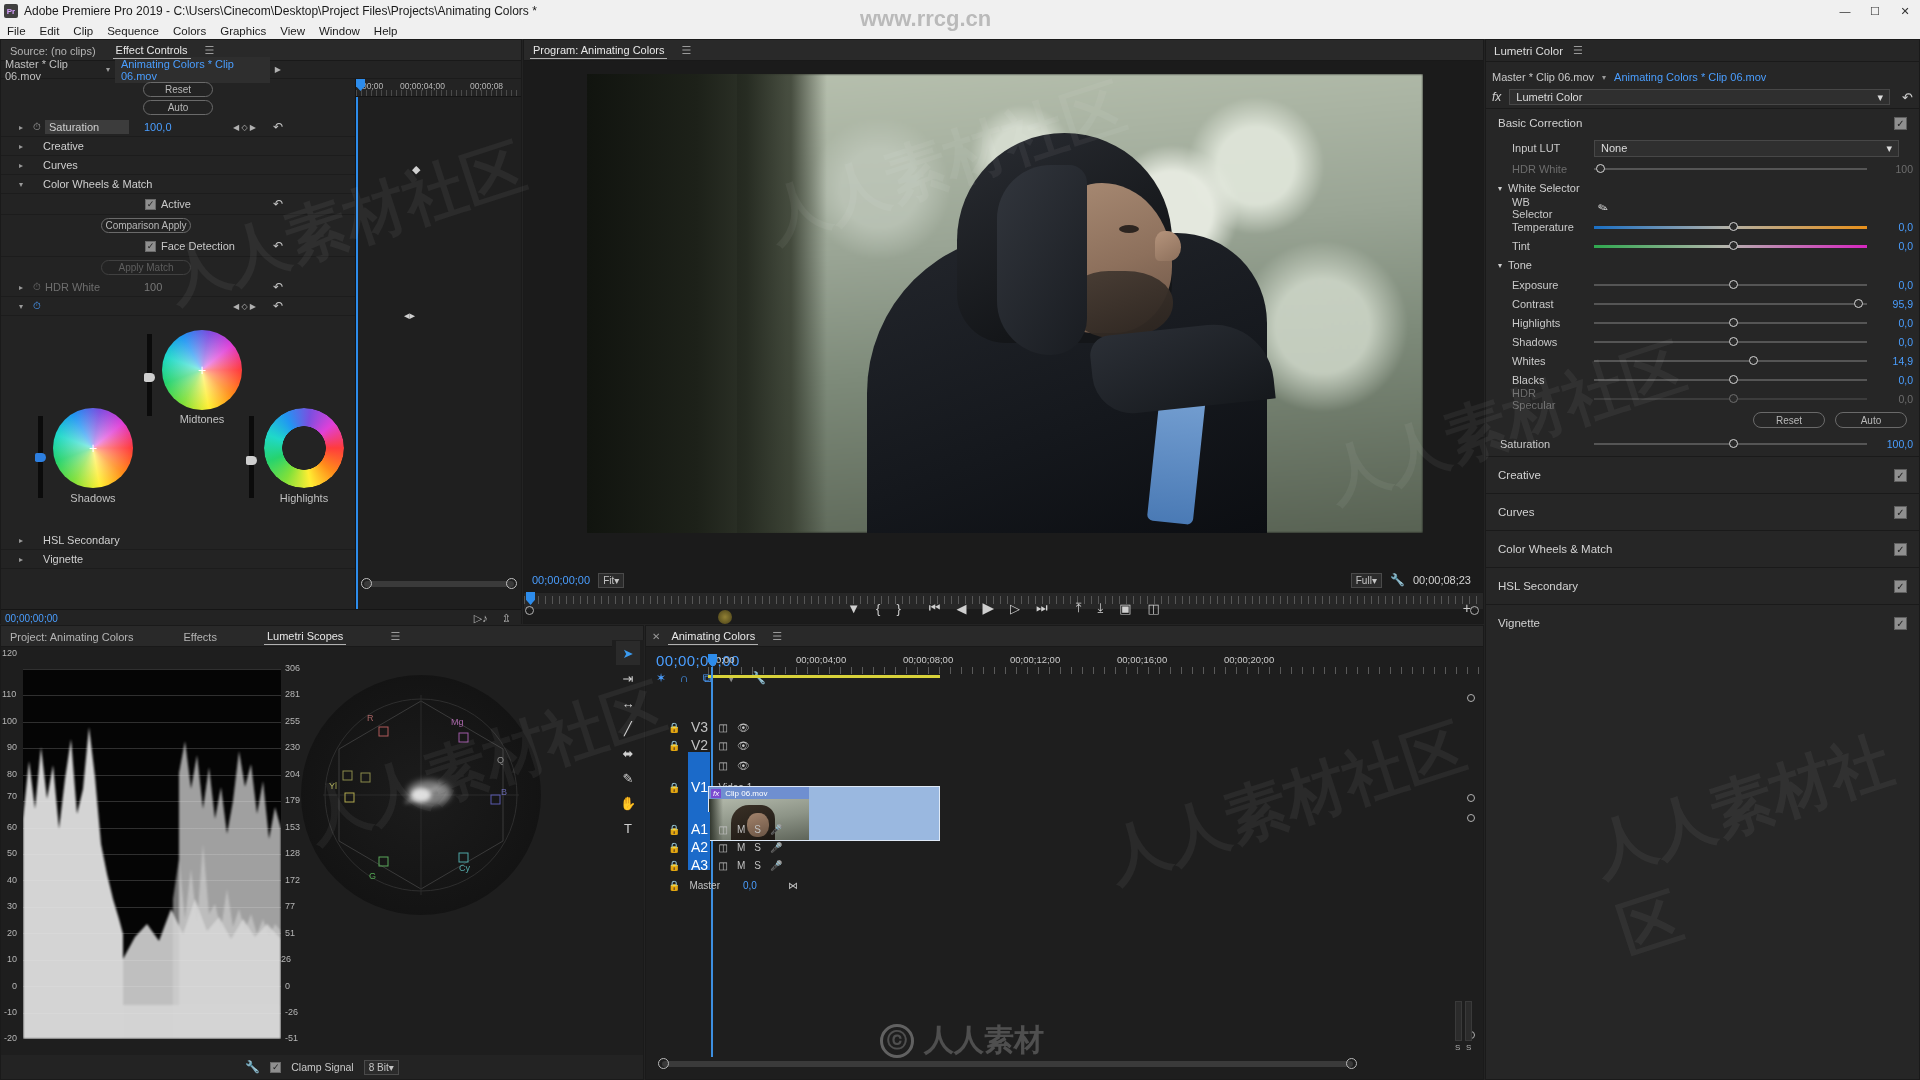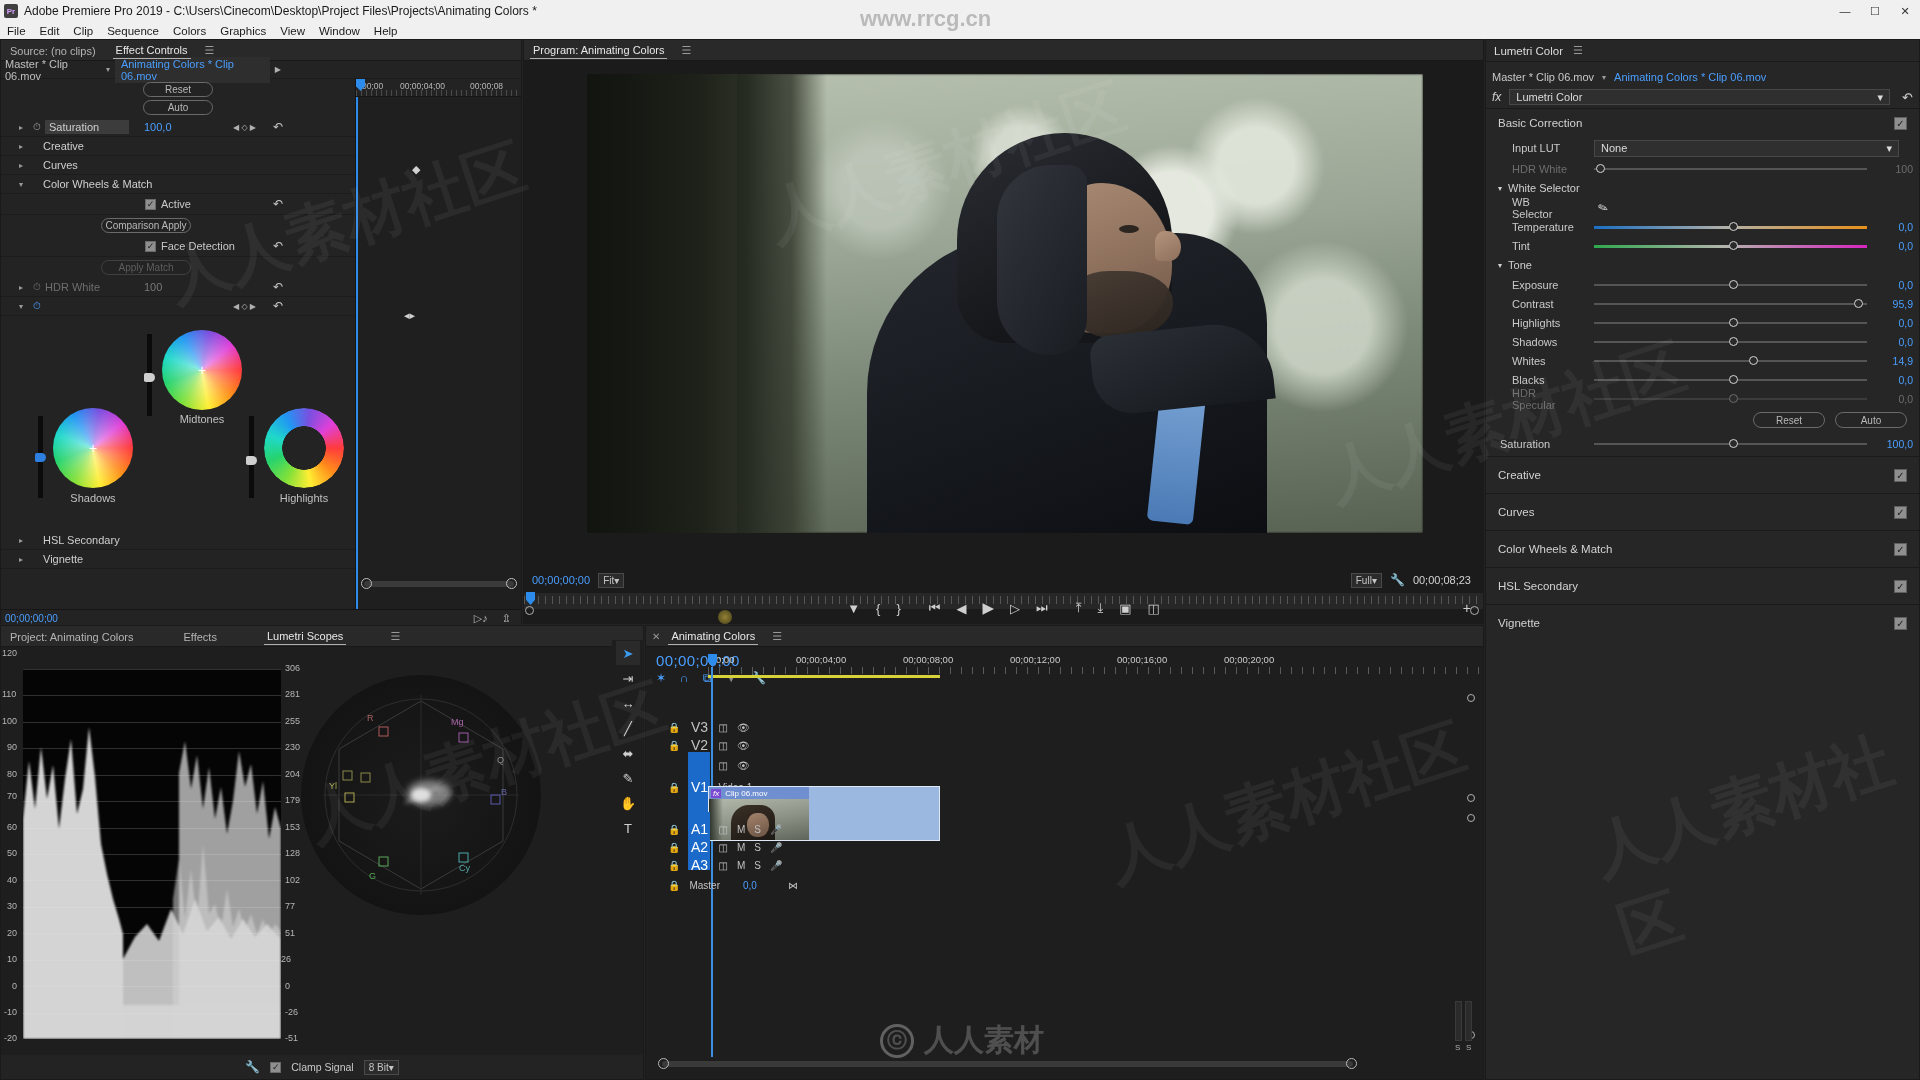--- a/index.html
+++ b/index.html
@@ -646,21 +646,21 @@
 
       <div>
         <span class="axisR" style="left:284px;top:16px">306</span>
         <span class="axisR" style="left:284px;top:42px">281</span>
         <span class="axisR" style="left:284px;top:69px">255</span>
         <span class="axisR" style="left:284px;top:95px">230</span>
         <span class="axisR" style="left:284px;top:122px">204</span>
         <span class="axisR" style="left:284px;top:148px">179</span>
         <span class="axisR" style="left:284px;top:175px">153</span>
         <span class="axisR" style="left:284px;top:201px">128</span>
-        <span class="axisR" style="left:284px;top:228px">102</span>
+        <span class="axisR" style="left:284px;top:228px">172</span>
         <span class="axisR" style="left:284px;top:254px">77</span>
         <span class="axisR" style="left:284px;top:281px">51</span>
         <span class="axisR" style="left:280px;top:307px">26</span>
         <span class="axisR" style="left:284px;top:334px">0</span>
         <span class="axisR" style="left:284px;top:360px">-26</span>
         <span class="axisR" style="left:284px;top:386px">-51</span>
       </div>
 
       <div class="vector">
         <svg viewBox="0 0 240 240" width="240" height="240">

